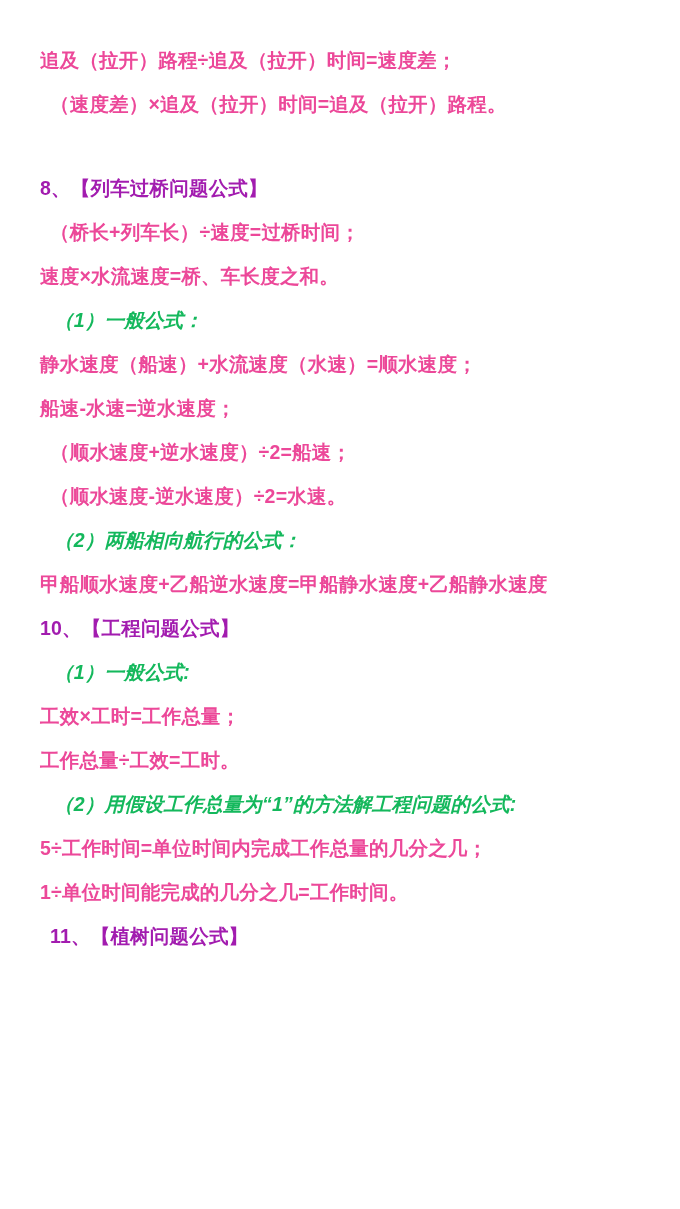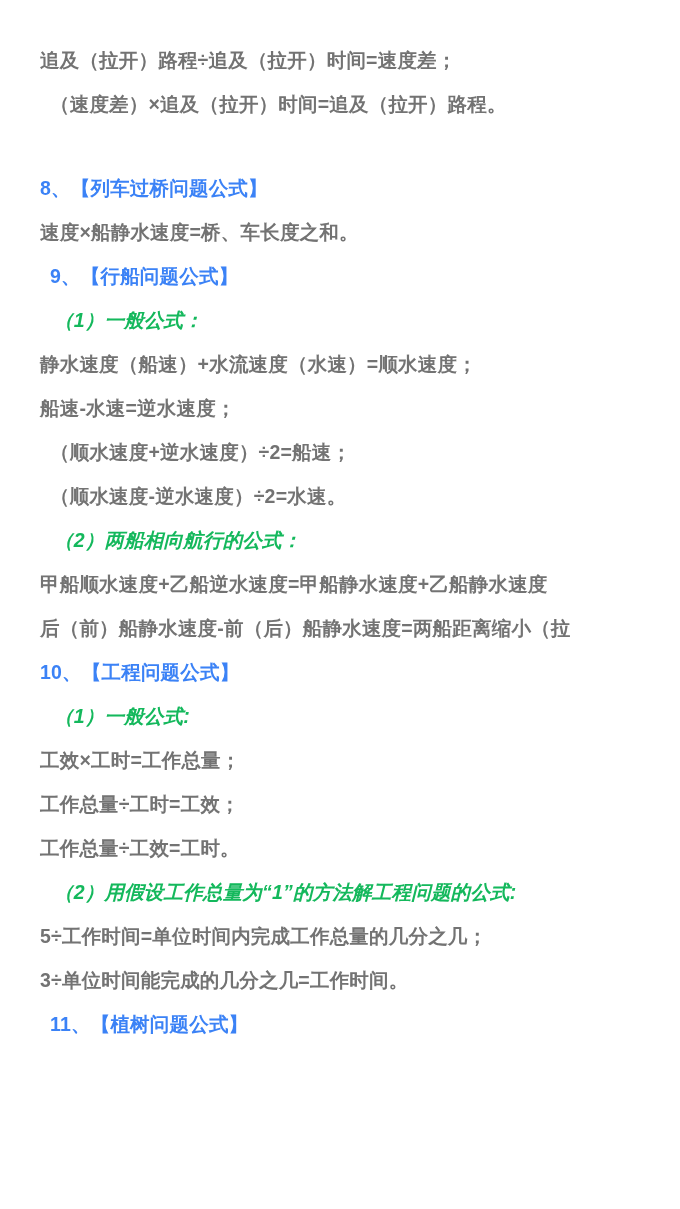--- a/index.html
+++ b/index.html
@@ -21,49 +21,47 @@
     padding: 38px 40px 20px 40px;
     background: #ffffff;
   }
   .line {
     font-size: 19.5px;
     font-weight: bold;
     line-height: 44px;
     letter-spacing: 0.2px;
     white-space: pre-wrap;
   }
-  .black { color: #737373; }
-  .red   { color: #3b82f6; }
+  .black { color: #ec4899; }
+  .red   { color: #a21caf; }
   .green { color: #14b85c; }
   .indent1 { padding-left: 10px; }
   .indent2 { padding-left: 14px; font-style: italic; }
   .gap-big { height: 40px; }
 </style>
 </head>
 <body>
 
 <div class="page">
   <div id="content">
       <div class="line black">追及（拉开）路程÷追及（拉开）时间=速度差；</div>
       <div class="line black indent1">（速度差）×追及（拉开）时间=追及（拉开）路程。</div>
       <div class="gap-big"></div>
       <div class="line red">8、【列车过桥问题公式】</div>
-      <div class="line black">速度×船静水速度=桥、车长度之和。</div>
-      <div class="line red indent1">9、【行船问题公式】</div>
+      <div class="line black indent1">（桥长+列车长）÷速度=过桥时间；</div>
+      <div class="line black">速度×水流速度=桥、车长度之和。</div>
       <div class="line green indent2">（1）一般公式：</div>
       <div class="line black">静水速度（船速）+水流速度（水速）=顺水速度；</div>
       <div class="line black">船速-水速=逆水速度；</div>
       <div class="line black indent1">（顺水速度+逆水速度）÷2=船速；</div>
       <div class="line black indent1">（顺水速度-逆水速度）÷2=水速。</div>
       <div class="line green indent2">（2）两船相向航行的公式：</div>
       <div class="line black">甲船顺水速度+乙船逆水速度=甲船静水速度+乙船静水速度</div>
-      <div class="line black">后（前）船静水速度-前（后）船静水速度=两船距离缩小（拉</div>
       <div class="line red">10、【工程问题公式】</div>
       <div class="line green indent2">（1）一般公式:</div>
       <div class="line black">工效×工时=工作总量；</div>
-      <div class="line black">工作总量÷工时=工效；</div>
       <div class="line black">工作总量÷工效=工时。</div>
       <div class="line green indent2">（2）用假设工作总量为“1”的方法解工程问题的公式:</div>
       <div class="line black">5÷工作时间=单位时间内完成工作总量的几分之几；</div>
-      <div class="line black">3÷单位时间能完成的几分之几=工作时间。</div>
+      <div class="line black">1÷单位时间能完成的几分之几=工作时间。</div>
       <div class="line red indent1">11、【植树问题公式】</div>
     </div>
 </div>
 
 </body></html>

